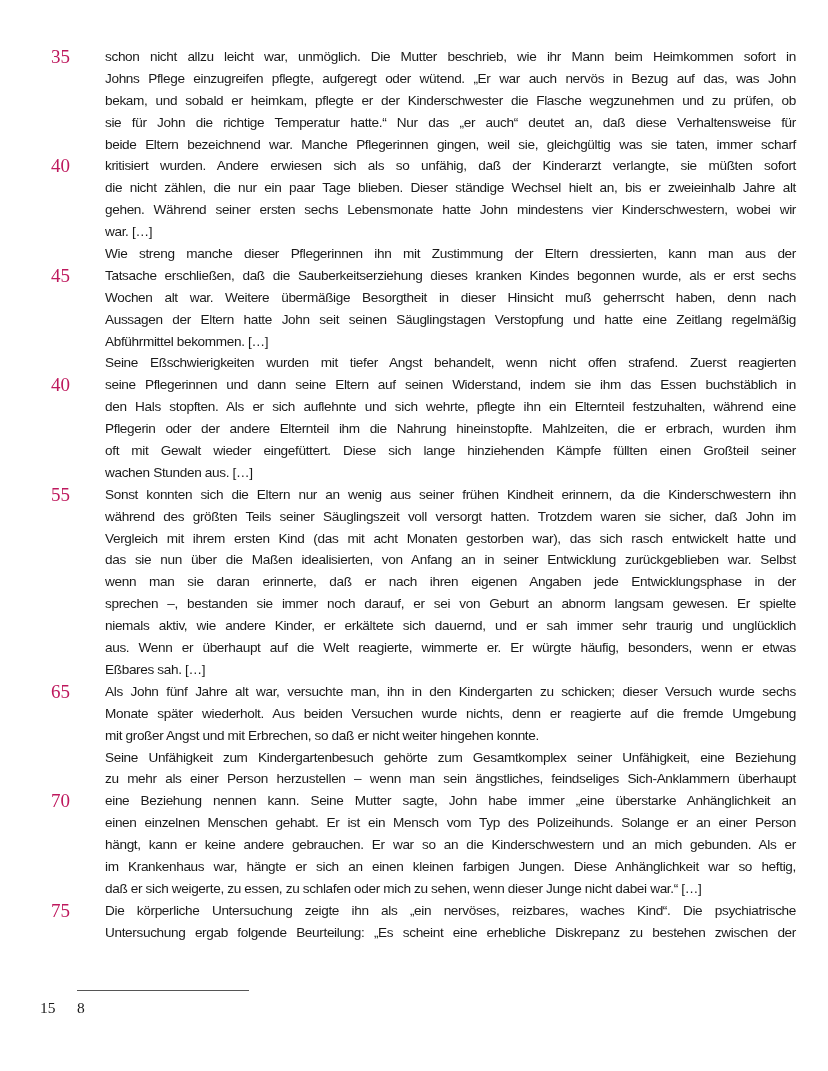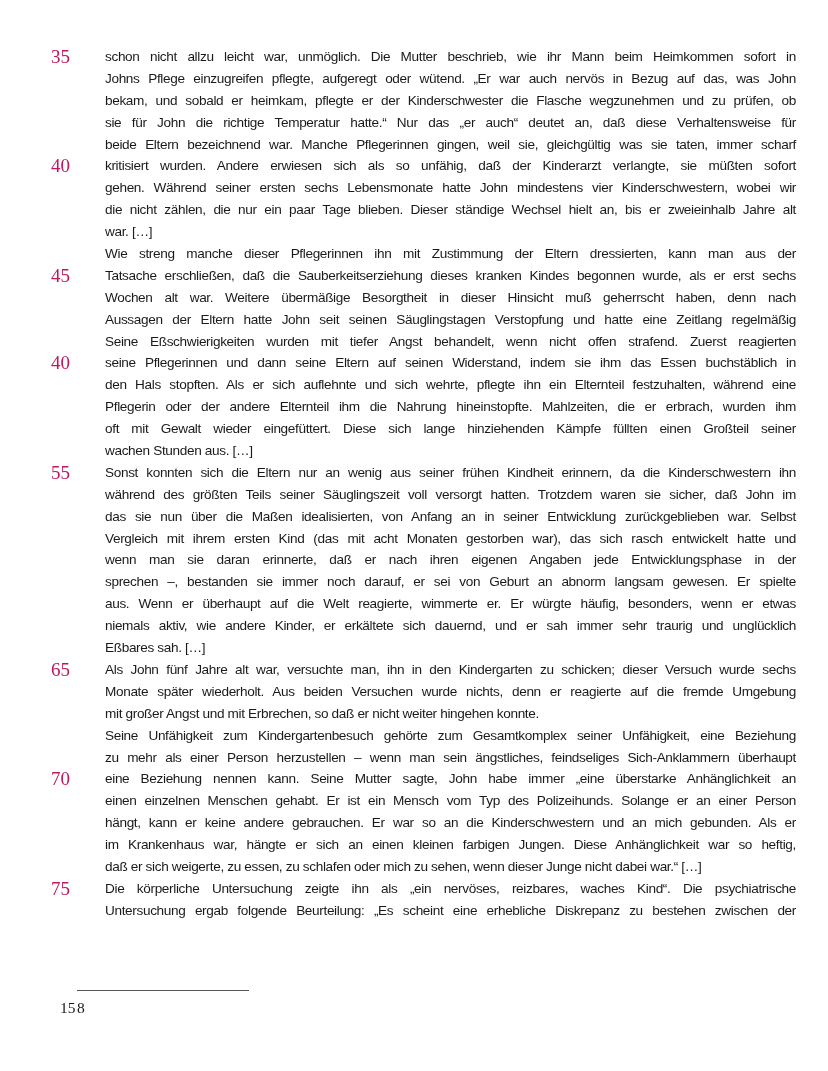--- a/index.html
+++ b/index.html
@@ -74,21 +74,21 @@
     }
     .footer {
       position: absolute;
       top: 997px;
       height: 22px;
       line-height: 22px;
       font-family: "Liberation Serif", "DejaVu Serif", serif;
       font-size: 15.5px;
       color: #1a1a1a;
     }
-    .footer-left { left: 40px; margin-left: 20px; }
+    .footer-left { left: 40px; }
     .footer-right { left: 77px; }
   </style>
 </head>
 <body>
 
 <div class="page">
   <div class="lines" id="lines">
       <div class="line">
         <span class="line-no">35</span>
         <span class="line-text">schon nicht allzu leicht war, unmöglich. Die Mutter beschrieb, wie ihr Mann beim Heimkommen sofort in</span>
@@ -108,25 +108,25 @@
       <div class="line">
         <span class="line-no"></span>
         <span class="line-text">beide Eltern bezeichnend war. Manche Pflegerinnen gingen, weil sie, gleichgültig was sie taten, immer scharf</span>
       </div>
       <div class="line">
         <span class="line-no">40</span>
         <span class="line-text">kritisiert wurden. Andere erwiesen sich als so unfähig, daß der Kinderarzt verlangte, sie müßten sofort</span>
       </div>
       <div class="line">
         <span class="line-no"></span>
+        <span class="line-text">die nicht zählen, die nur ein paar Tage blieben. Dieser ständige Wechsel hielt an, bis er zweieinhalb Jahre alt</span>
+      </div>
+      <div class="line">
+        <span class="line-no"></span>
         <span class="line-text">gehen. Während seiner ersten sechs Lebensmonate hatte John mindestens vier Kinderschwestern, wobei wir</span>
-      </div>
-      <div class="line">
-        <span class="line-no"></span>
-        <span class="line-text">die nicht zählen, die nur ein paar Tage blieben. Dieser ständige Wechsel hielt an, bis er zweieinhalb Jahre alt</span>
       </div>
       <div class="line">
         <span class="line-no"></span>
         <span class="line-text last">war. […]</span>
       </div>
       <div class="line">
         <span class="line-no"></span>
         <span class="line-text">Wie streng manche dieser Pflegerinnen ihn mit Zustimmung der Eltern dressierten, kann man aus der</span>
       </div>
       <div class="line">
@@ -136,20 +136,24 @@
       <div class="line">
         <span class="line-no"></span>
         <span class="line-text">Wochen alt war. Weitere übermäßige Besorgtheit in dieser Hinsicht muß geherrscht haben, denn nach</span>
       </div>
       <div class="line">
         <span class="line-no"></span>
         <span class="line-text">Aussagen der Eltern hatte John seit seinen Säuglingstagen Verstopfung und hatte eine Zeitlang regelmäßig</span>
       </div>
       <div class="line">
         <span class="line-no"></span>
+        <span class="line-text last">Abführmittel bekommen. […]</span>
+      </div>
+      <div class="line">
+        <span class="line-no"></span>
         <span class="line-text">Seine Eßschwierigkeiten wurden mit tiefer Angst behandelt, wenn nicht offen strafend. Zuerst reagierten</span>
       </div>
       <div class="line">
         <span class="line-no">40</span>
         <span class="line-text">seine Pflegerinnen und dann seine Eltern auf seinen Widerstand, indem sie ihm das Essen buchstäblich in</span>
       </div>
       <div class="line">
         <span class="line-no"></span>
         <span class="line-text">den Hals stopften. Als er sich auflehnte und sich wehrte, pflegte ihn ein Elternteil festzuhalten, während eine</span>
       </div>
@@ -168,41 +172,41 @@
       <div class="line">
         <span class="line-no">55</span>
         <span class="line-text">Sonst konnten sich die Eltern nur an wenig aus seiner frühen Kindheit erinnern, da die Kinderschwestern ihn</span>
       </div>
       <div class="line">
         <span class="line-no"></span>
         <span class="line-text">während des größten Teils seiner Säuglingszeit voll versorgt hatten. Trotzdem waren sie sicher, daß John im</span>
       </div>
       <div class="line">
         <span class="line-no"></span>
+        <span class="line-text">Vergleich mit ihrem ersten Kind (das mit acht Monaten gestorben war), das sich rasch entwickelt hatte und</span>
+      </div>
+      <div class="line">
+        <span class="line-no"></span>
         <span class="line-text">das sie nun über die Maßen idealisierten, von Anfang an in seiner Entwicklung zurückgeblieben war. Selbst</span>
       </div>
       <div class="line">
         <span class="line-no"></span>
-        <span class="line-text">Vergleich mit ihrem ersten Kind (das mit acht Monaten gestorben war), das sich rasch entwickelt hatte und</span>
-      </div>
-      <div class="line">
-        <span class="line-no"></span>
         <span class="line-text">wenn man sie daran erinnerte, daß er nach ihren eigenen Angaben jede Entwicklungsphase in der</span>
       </div>
       <div class="line">
         <span class="line-no"></span>
         <span class="line-text">sprechen –, bestanden sie immer noch darauf, er sei von Geburt an abnorm langsam gewesen. Er spielte</span>
       </div>
       <div class="line">
         <span class="line-no"></span>
+        <span class="line-text">niemals aktiv, wie andere Kinder, er erkältete sich dauernd, und er sah immer sehr traurig und unglücklich</span>
+      </div>
+      <div class="line">
+        <span class="line-no"></span>
         <span class="line-text">aus. Wenn er überhaupt auf die Welt reagierte, wimmerte er. Er würgte häufig, besonders, wenn er etwas</span>
-      </div>
-      <div class="line">
-        <span class="line-no"></span>
-        <span class="line-text">niemals aktiv, wie andere Kinder, er erkältete sich dauernd, und er sah immer sehr traurig und unglücklich</span>
       </div>
       <div class="line">
         <span class="line-no"></span>
         <span class="line-text last">Eßbares sah. […]</span>
       </div>
       <div class="line">
         <span class="line-no">65</span>
         <span class="line-text">Als John fünf Jahre alt war, versuchte man, ihn in den Kindergarten zu schicken; dieser Versuch wurde sechs</span>
       </div>
       <div class="line">

